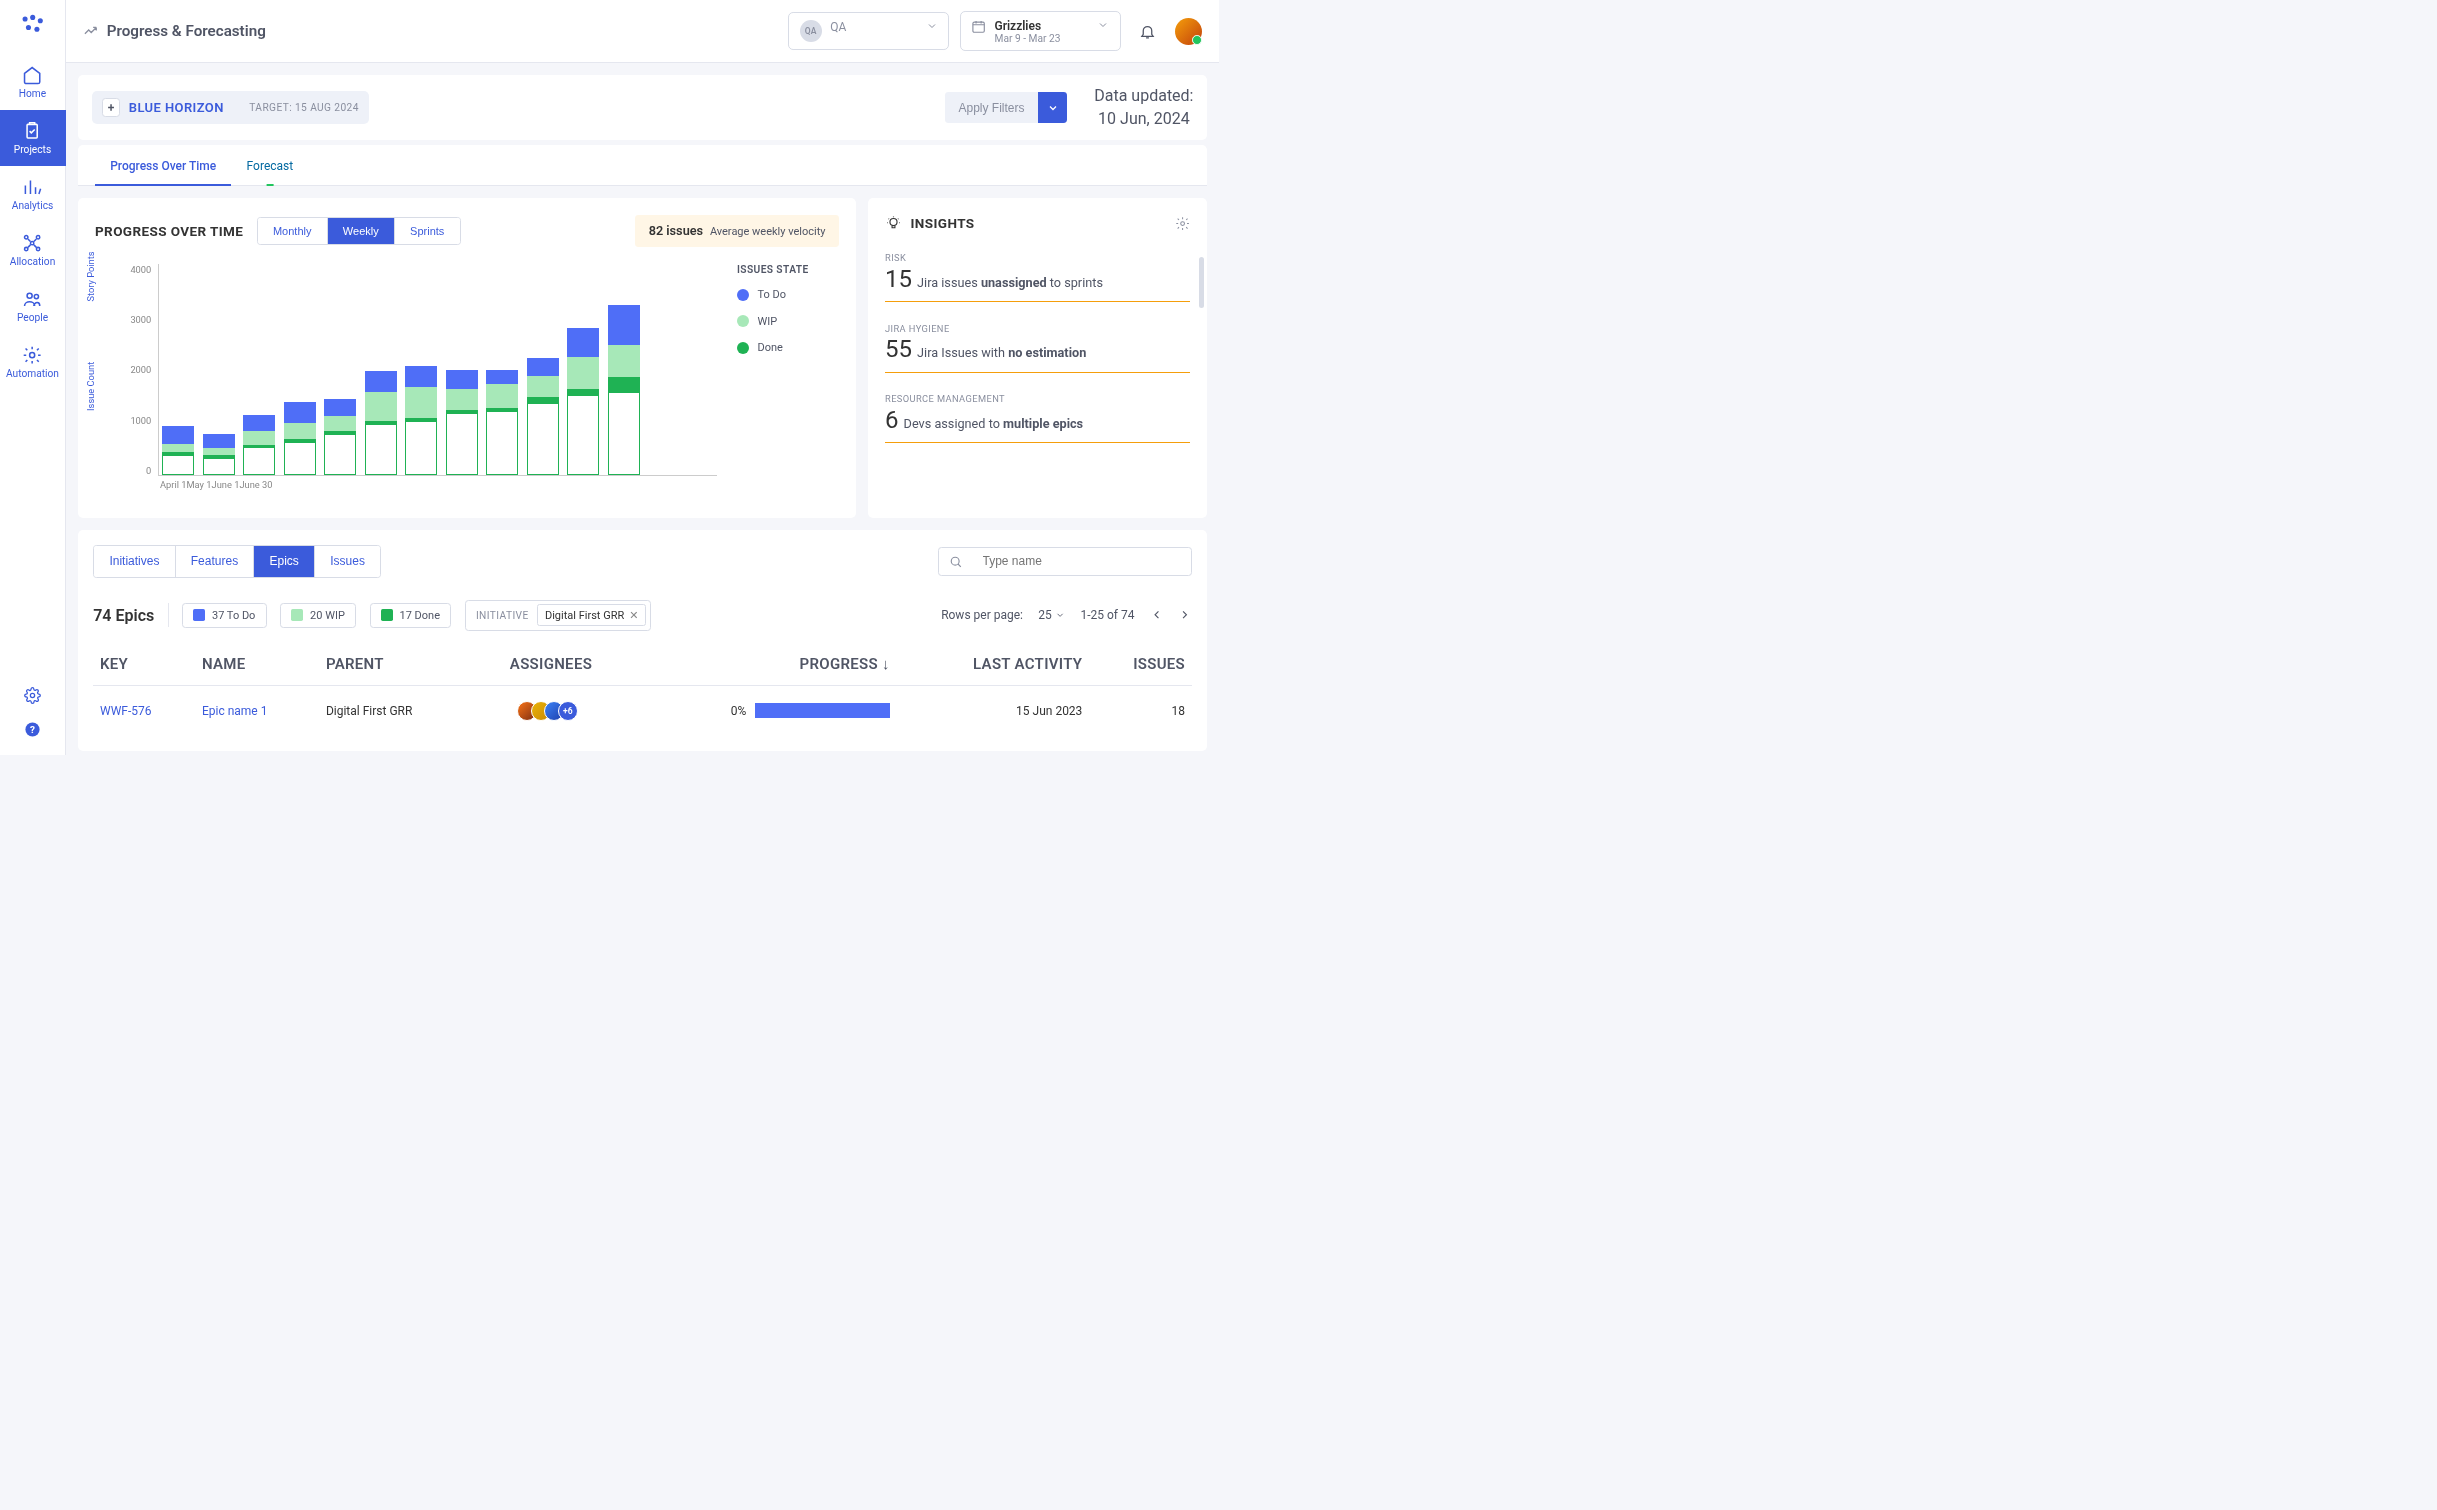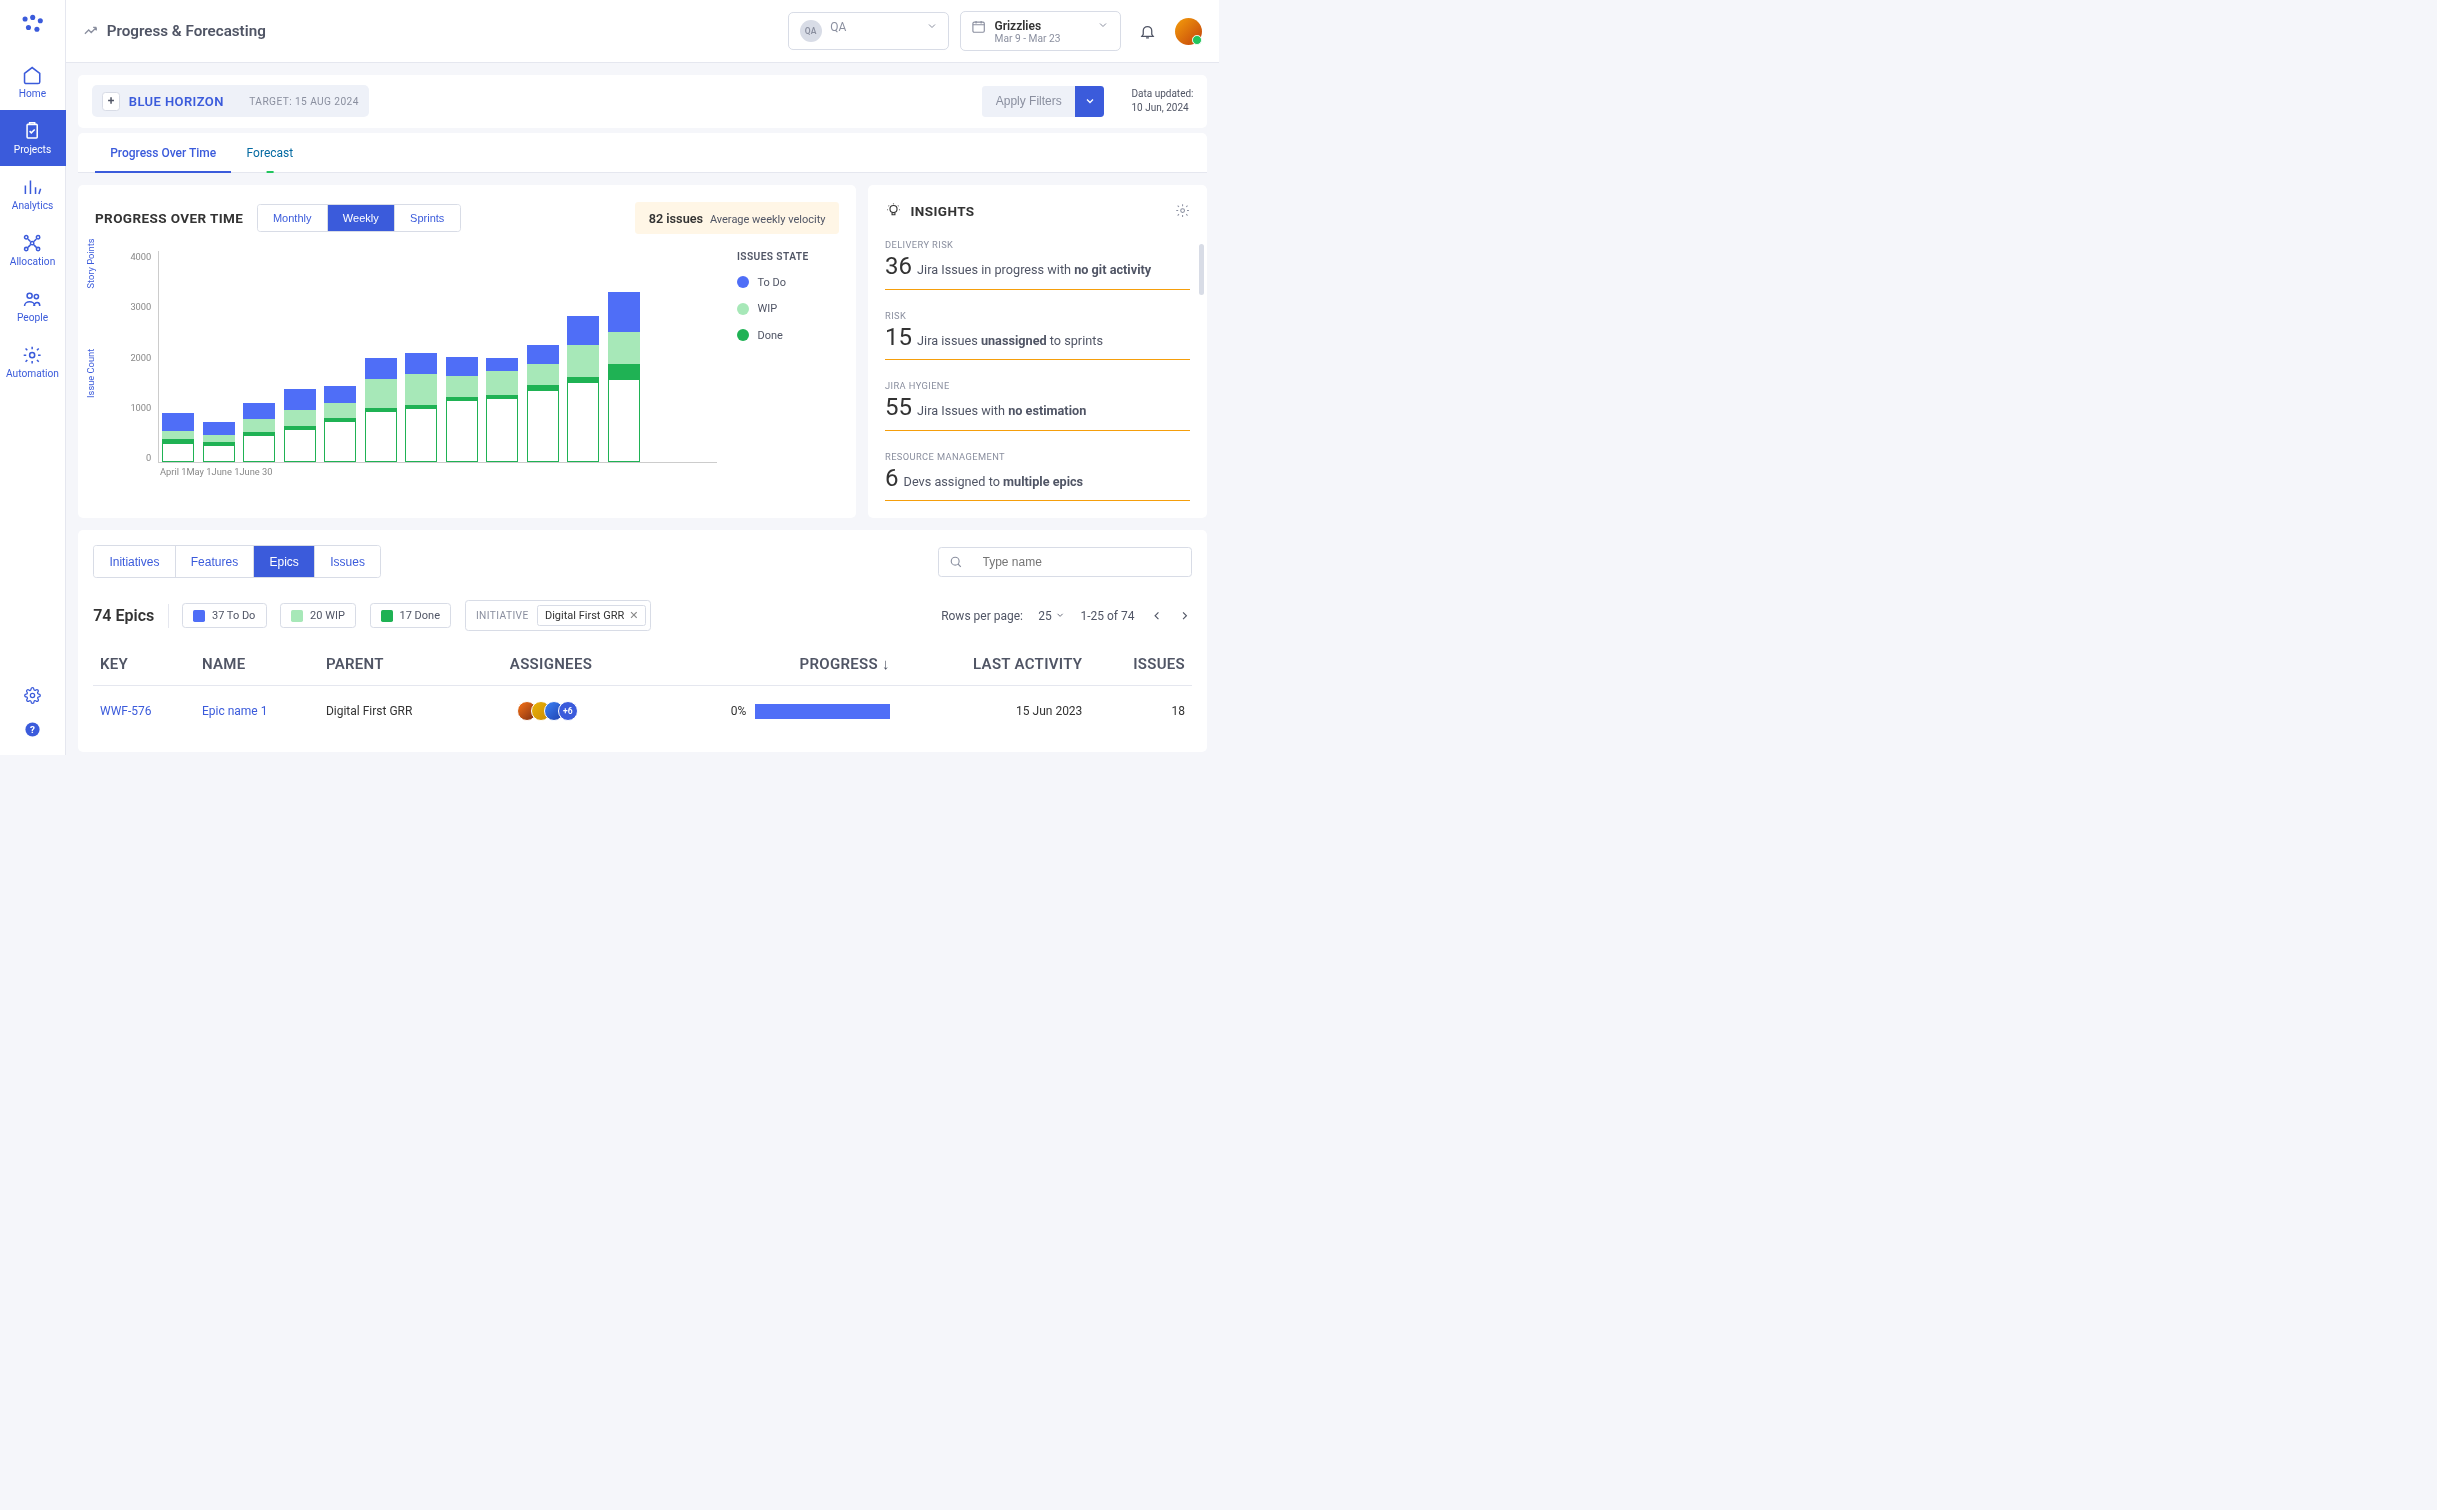--- a/index.html
+++ b/index.html
@@ -28,21 +28,21 @@
 .avatar::after { content: ""; position: absolute; bottom: 0; right: 0; width: 7.6px; height: 7.6px; background: #22c55e; border: 1.7px solid #fff; border-radius: 50%; }
 .content { flex: 1; overflow-y: auto; padding: 12px; }
 .filter-bar { background: #fff; border-radius: 5.1px; padding: 10.2px 13.5px; display: flex; align-items: center; gap: 17px; }
 .filter-chip { display: flex; align-items: center; gap: 8.5px; background: #eef1f8; border-radius: 5.1px; padding: 6.8px 10.2px; }
 .plus-btn { width: 18.6px; height: 18.6px; border: 0.8px solid #d8dce6; background: #fff; border-radius: 3.4px; display: flex; align-items: center; justify-content: center; font-weight: 600; color: #505565; cursor: pointer; }
 .filter-chip-text { font-weight: 600; font-size: 13px; color: #3b5bdb; letter-spacing: 0.4px; }
 .target-text { font-size: 10.2px; color: #8a8f9f; letter-spacing: 0.4px; }
 .apply-btn-group { margin-left: auto; display: flex; }
 .apply-btn { background: #eef1f8; color: #8a8f9f; padding: 8.5px 13.5px; border: none; border-radius: 3.4px 0 0 3.4px; font-size: 12px; }
 .apply-chevron { background: #3b5bdb; color: #fff; width: 29px; display: flex; align-items: center; justify-content: center; border-radius: 0 3.4px 3.4px 0; cursor: pointer; }
-.data-updated { display: flex; flex-direction: column; font-size: 10px; color: #505565; line-height: 1.4; margin-left: 10.2px; }
+.data-updated { display: flex; flex-direction: column; font-size: 16px; color: #505565; line-height: 1.4; margin-left: 10.2px; align-items: center; }
 .tabs { background: #fff; margin-top: 5.1px; border-radius: 5.1px 5.1px 0 0; display: flex; padding: 0 17px; border-bottom: 0.8px solid #e5e7ef; }
 .tab { padding: 13.5px 15.2px 12px; font-size: 12px; color: #0369a1; cursor: pointer; position: relative; }
 .tab.active { color: #3b5bdb; font-weight: 500; }
 .tab.active::after { content: ""; position: absolute; bottom: -0.8px; left: 0; right: 0; height: 1.7px; background: #3b5bdb; }
 .tab .underline-green { position: absolute; bottom: -0.8px; left: 50%; transform: translateX(-50%); width: 6.8px; height: 1.7px; background: #22c55e; }
 .panels { display: flex; gap: 12px; margin-top: 12px; }
 .chart-panel { flex: 1; background: #fff; border-radius: 5.1px; padding: 17px; }
 .chart-header { display: flex; align-items: center; gap: 13.5px; flex-wrap: wrap; }
 .chart-title { font-size: 13.5px; font-weight: 700; color: #333; letter-spacing: 0.4px; }
 .seg { display: flex; border: 0.8px solid #d8dce6; border-radius: 3.4px; overflow: hidden; }
@@ -370,27 +370,20 @@
                 <path d="M10 15v3h4v-3M12 2v1M5 5l.7.7M19 5l-.7.7M3 11h1M20 11h1"></path>
               </svg>
             <span class="insights-title">INSIGHTS</span>
             <svg class="insights-gear" width="15.2" height="15.2" viewBox="0 0 24 24" fill="none" stroke="currentColor" stroke-width="1.6">
                 <circle cx="12" cy="12" r="3"></circle>
                 <path d="M12 2v3M12 19v3M4.2 4.2l2.1 2.1M17.7 17.7l2.1 2.1M2 12h3M19 12h3M4.2 19.8l2.1-2.1M17.7 6.3l2.1-2.1"></path>
               </svg>
           </div>
           <div id="insights-list">
               <div class="insight">
-                <div class="insight-label">DELIVERY RISK</div>
-                <div class="insight-text">
-                  <span class="big">36</span>
-                  <span>Jira Issues in progress with <b>no git activity</b></span>
-                </div>
-              </div>
-              <div class="insight">
                 <div class="insight-label">RISK</div>
                 <div class="insight-text">
                   <span class="big">15</span>
                   <span>Jira issues <b>unassigned</b> to sprints</span>
                 </div>
               </div>
               <div class="insight">
                 <div class="insight-label">JIRA HYGIENE</div>
                 <div class="insight-text">
                   <span class="big">55</span>

